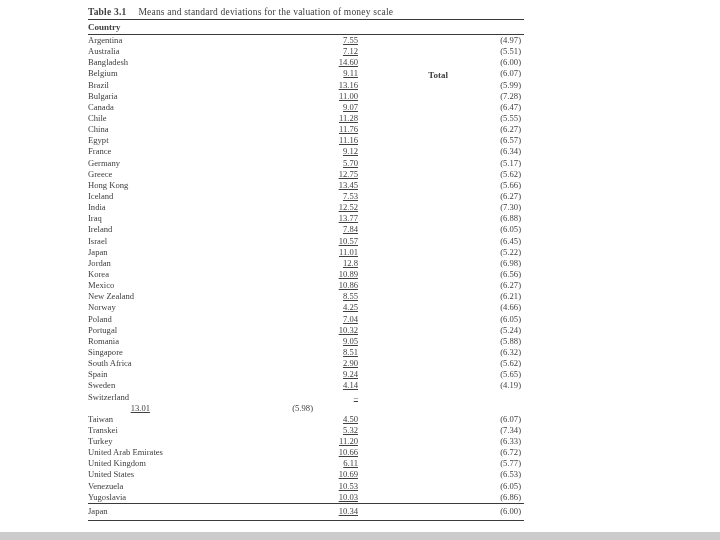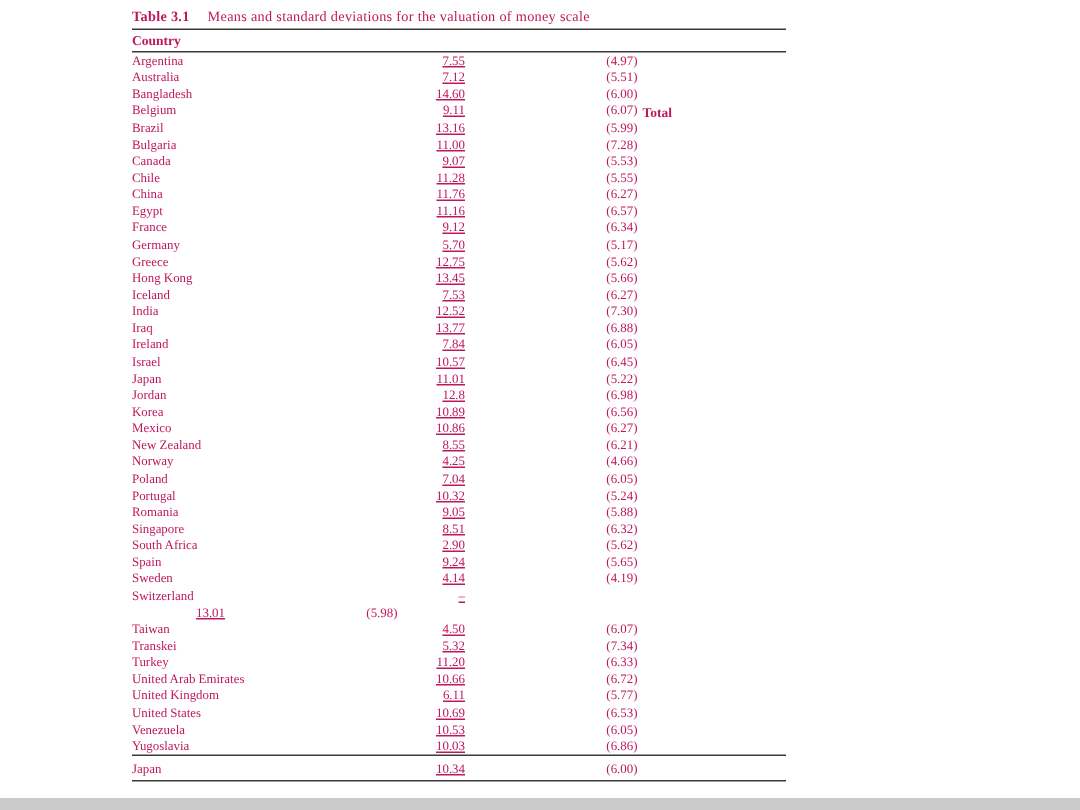--- a/index.html
+++ b/index.html
@@ -9,21 +9,21 @@
     height: 540px;
     background: #ffffff;
     overflow: hidden;
     font-family: "Liberation Serif", serif;
   }
   .scan {
     position: absolute;
     left: 88px;
     top: 6px;
     width: 436px;
-    color: #be185d;
+    color: #404040;
     filter: blur(0.25px);
   }
   .title {
     font-size: 9.5px;
     line-height: 12px;
     height: 13px;
     white-space: nowrap;
     letter-spacing: 0.2px;
   }
   .title-label { font-weight: bold; margin-right: 12px; }
@@ -35,24 +35,25 @@
     padding: 1px 0;
     height: 12px;
     font-weight: bold;
   }
   .hdr-country { width: 160px; }
   .hdr-total { width: 200px; text-align: right; margin-top: 48px; }
   .rows { }
   .row {
     display: flex;
     height: 11.15px;
-    align-items: center;
+    align-items: flex-start;
     font-size: 8.6px;
     line-height: 11px;
     white-space: nowrap;
+    gap: 48px;
   }
   .cell.country { width: 160px; }
   .cell.mean { width: 62px; text-align: right; text-decoration: underline; }
   .cell.sd { width: 115px; text-align: right; }
   .mean-row {
     height: 14px;
     padding-top: 2px;
   }
   .bottom-bar {
     position: absolute;
@@ -115,21 +116,21 @@
 
   <div class="row">
     <span class="cell country">Bulgaria</span>
     <span class="cell mean">11.00</span>
     <span class="cell sd">(7.28)</span>
   </div>
 
   <div class="row">
     <span class="cell country">Canada</span>
     <span class="cell mean">9.07</span>
-    <span class="cell sd">(5.53)</span>
+    <span class="cell sd">(6.47)</span>
   </div>
 
   <div class="row">
     <span class="cell country">Chile</span>
     <span class="cell mean">11.28</span>
     <span class="cell sd">(5.55)</span>
   </div>
 
   <div class="row">
     <span class="cell country">China</span>

